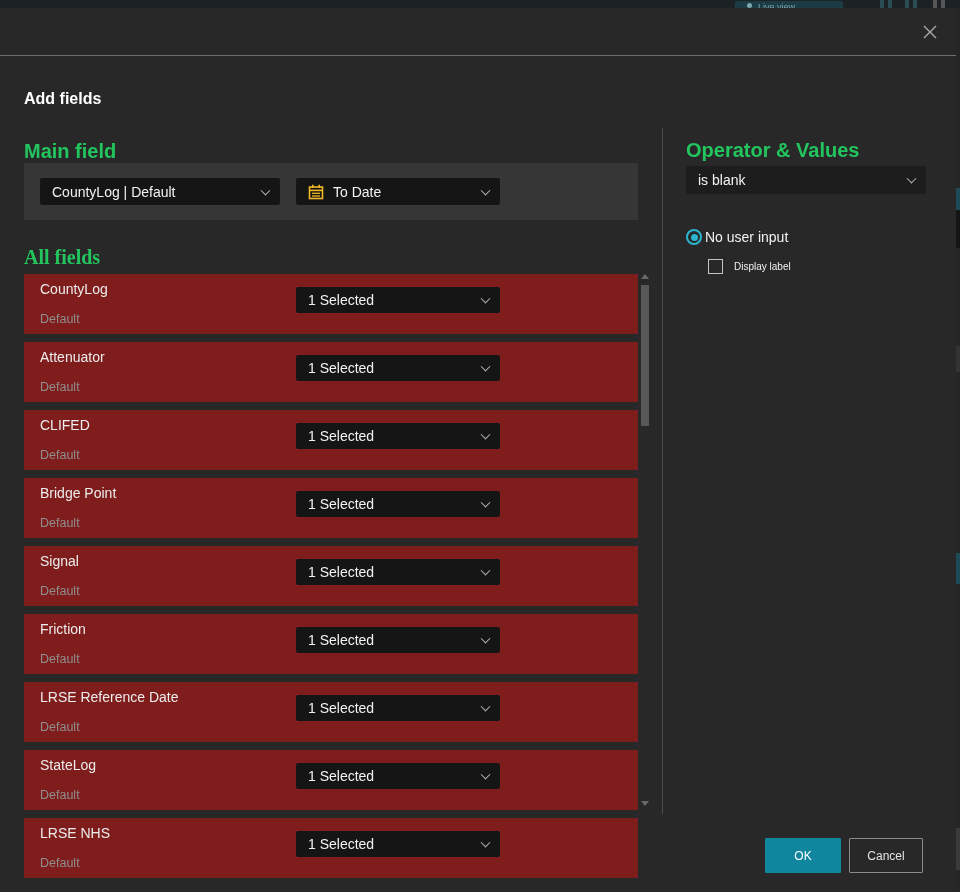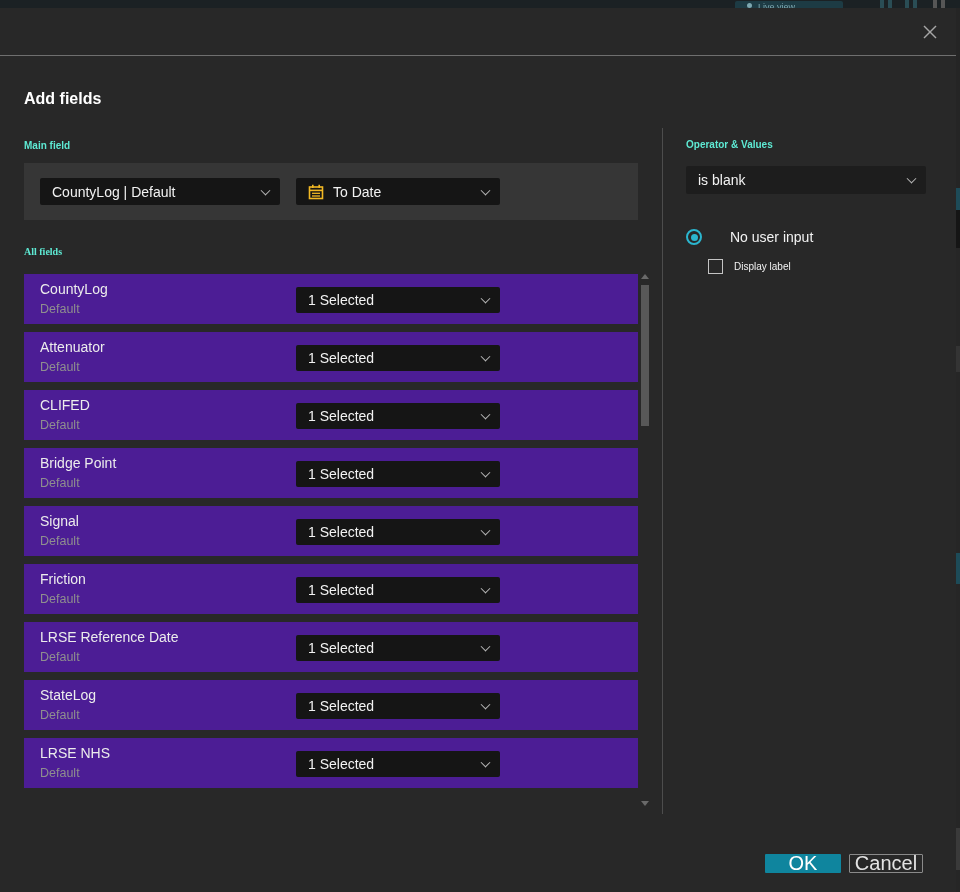--- a/index.html
+++ b/index.html
@@ -25,65 +25,65 @@
 
   
   .dialog { position:absolute; left:0; top:8px; width:956px; height:884px;
     background:#282828; color:#e8e8e8; }
   .titlebar { position:relative; height:48px; border-bottom:1px solid #6f6f6f; }
   .title { position:absolute; left:13px; top:14px; font-size:17px; font-weight:700; color:#fff; }
   .close-btn { position:absolute; right:14px; top:12px; width:24px; height:24px;
     display:flex; align-items:center; justify-content:center; cursor:pointer; }
 
   .section-title { position:absolute; left:24px; top:82px; font-size:16px; font-weight:700; color:#fff; }
-  .sub-label { position:absolute; font-size:10px; font-weight:700; color:#5eead4; }
+  .sub-label { position:absolute; font-size:20px; font-weight:700; color:#22c55e; }
 
   
   .dd { position:absolute; background:#151515; border-radius:2px; display:flex;
     align-items:center; padding:0 12px; color:#f2f2f2; font-size:14px; cursor:pointer; }
   .dd .chev { position:absolute; right:11px; top:50%; width:7px; height:7px;
     border-left:1.5px solid #b8b8b8; border-bottom:1.5px solid #b8b8b8;
     transform:translateY(-70%) rotate(-45deg); }
 
   .main-panel { position:absolute; left:24px; top:155px; width:614px; height:57px; background:#363636; }
   .dd-mainfield { left:16px; top:15px; width:240px; height:27px; }
   .dd-todate  { left:272px; top:15px; width:204px; height:27px; gap:9px; }
   .cal-icon { width:16px; height:16px; flex:0 0 auto; }
 
   
   .fields-list { position:absolute; left:24px; top:266px; width:614px; }
-  .field-row { position:relative; width:614px; height:50px; background:#4c1d95; margin-bottom:8px; }
+  .field-row { position:relative; width:614px; height:60px; background:#7f1d1d; margin-bottom:8px; }
   .field-name { position:absolute; left:16px; top:7px; font-size:14px; color:#ececec; }
   .field-sub  { position:absolute; left:16px; bottom:8px; font-size:12.5px; color:#8f8f8f; }
   .dd-row { left:272px; top:13px; width:204px; height:26px; }
 
   
   .vscrollbar { position:absolute; left:640px; top:266px; width:10px; height:532px; }
   .sb-up { position:absolute; top:0; left:1px; width:0; height:0;
     border-left:4px solid transparent; border-right:4px solid transparent; border-bottom:5px solid #6a6a6a; }
   .sb-thumb { position:absolute; top:11px; left:1px; width:8px; height:141px; background:#585858; }
   .sb-down { position:absolute; bottom:0; left:1px; width:0; height:0;
     border-left:4px solid transparent; border-right:4px solid transparent; border-top:5px solid #6a6a6a; }
 
   .vdivider { position:absolute; left:662px; top:120px; width:1px; height:686px; background:#4d4d4d; }
 
   
   .dd-operator { left:686px; top:158px; width:240px; height:28px; background:#1d1d1d; }
-  .radio-row { position:absolute; left:686px; top:221px; display:flex; align-items:center; gap:28px; cursor:pointer; }
+  .radio-row { position:absolute; left:686px; top:221px; display:flex; align-items:center; gap:3px; cursor:pointer; }
   .radio-outer { width:16px; height:16px; border-radius:50%; border:2px solid #2bb6cf;
     display:flex; align-items:center; justify-content:center; background:#282828; }
   .radio-dot { width:7px; height:7px; border-radius:50%; background:#2bb6cf; }
   .radio-label { font-size:14px; color:#f2f2f2; }
   .check-row { position:absolute; left:708px; top:251px; display:flex; align-items:center; gap:11px; cursor:pointer; }
   .checkbox { width:15px; height:15px; border:1.5px solid #c4c4c4; background:transparent; }
   .check-label { font-size:10px; color:#f2f2f2; }
 
   
   .footer { position:absolute; right:33px; bottom:19px; display:flex; gap:8px; }
-  .btn { height:19px; font-size:20px; display:flex; align-items:center; justify-content:center;
+  .btn { height:35px; font-size:12px; display:flex; align-items:center; justify-content:center;
     cursor:pointer; border-radius:1px; }
   .btn-ok { width:76px; background:#0f859e; color:#fff; }
   .btn-cancel { width:74px; background:transparent; border:1px solid #8a8a8a; color:#e3e3e3;text-align:right; }
 </style>
 </head>
 <body>
 
 <div class="bg-topstrip">
   <div class="liveview-chip">
     <span class="liveview-dot"></span>

